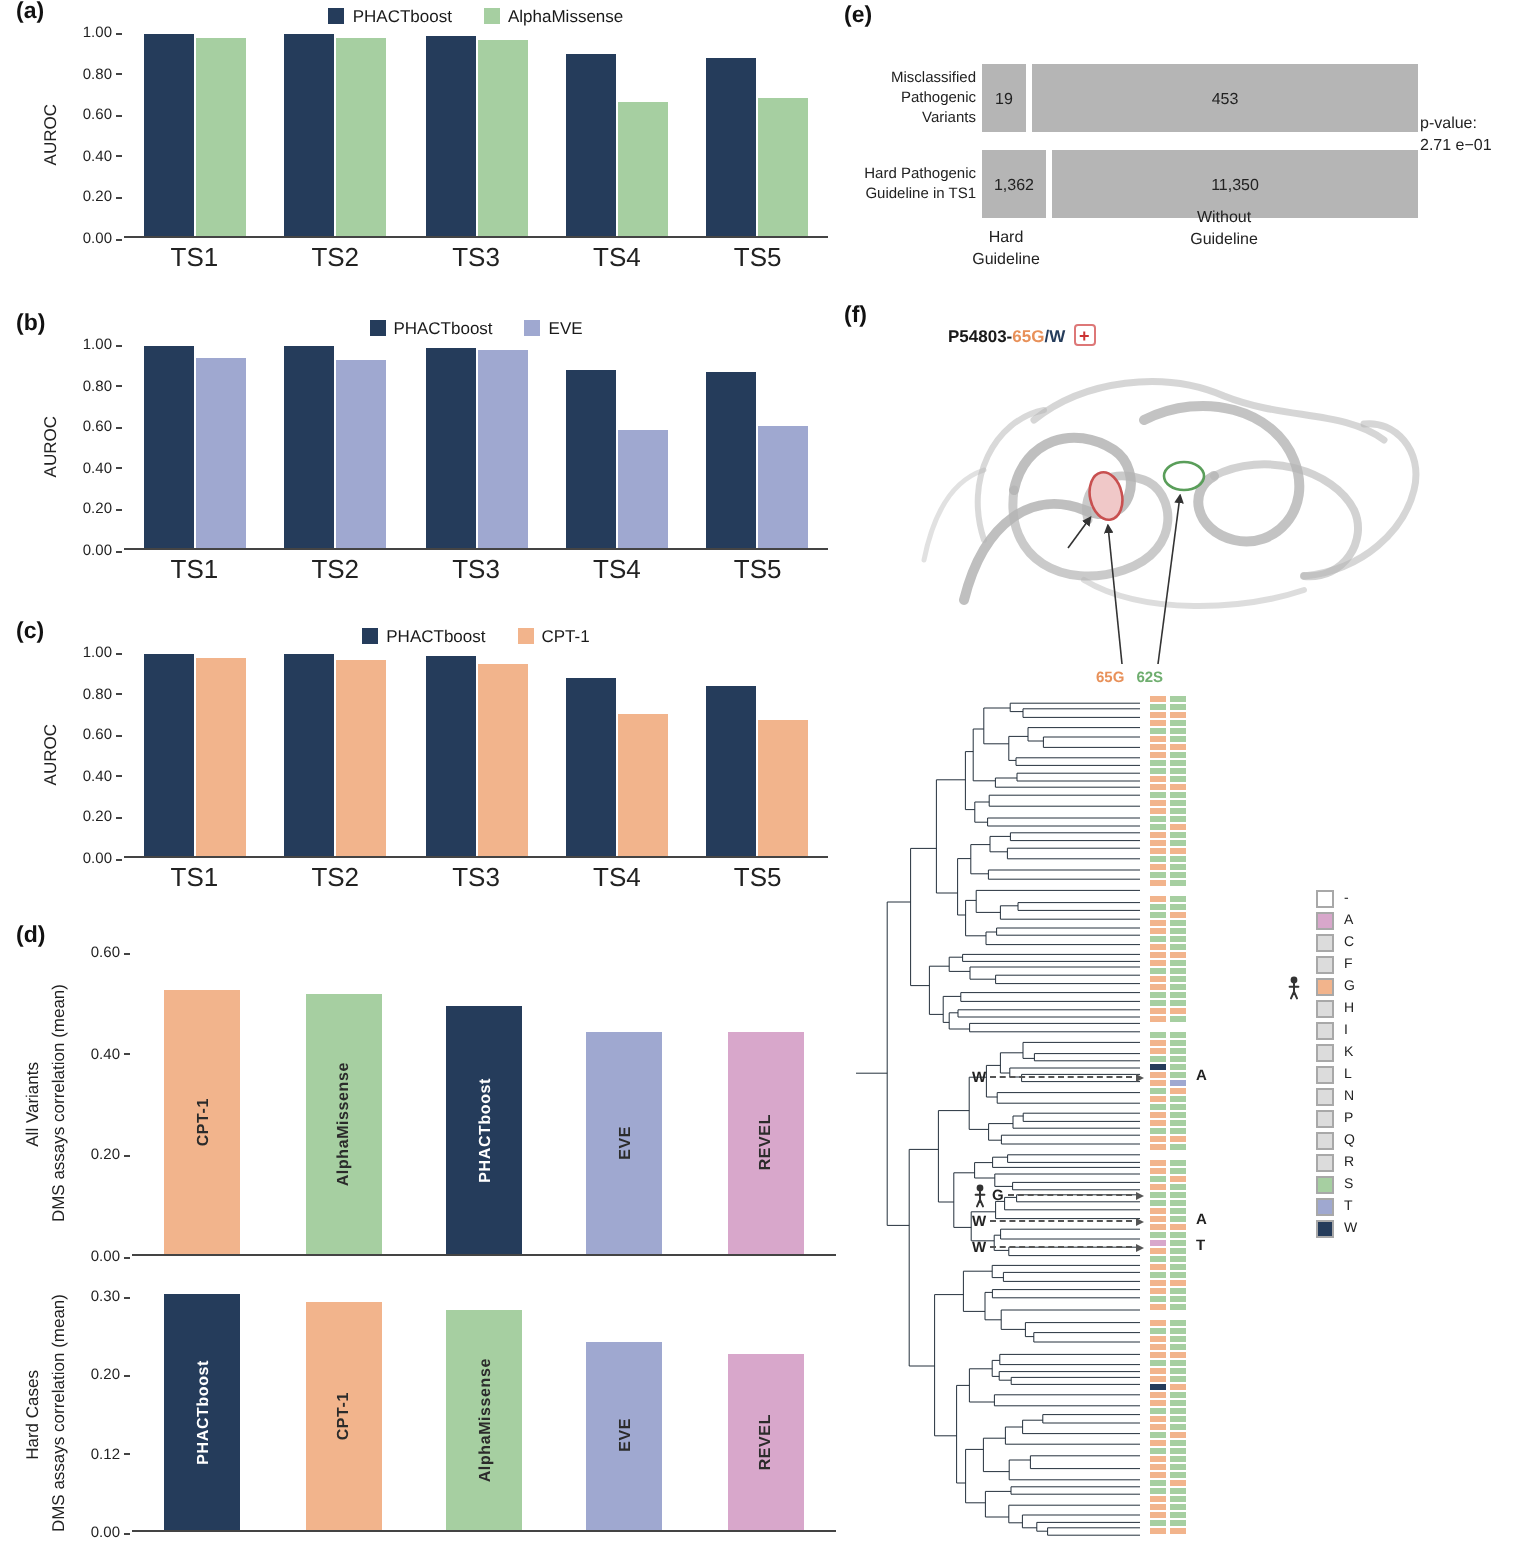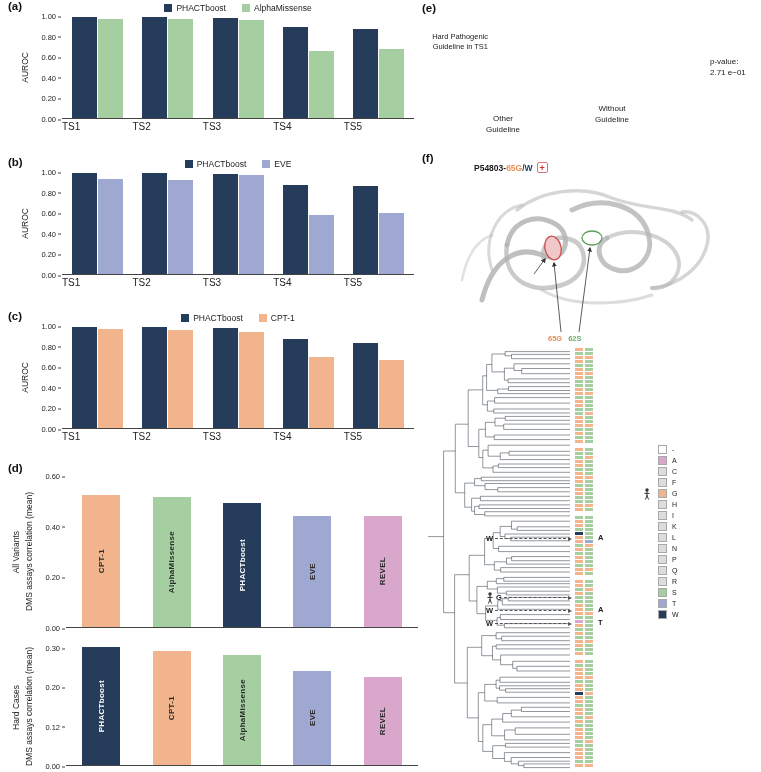--- a/index.html
+++ b/index.html
@@ -26,21 +26,21 @@
   .ticks { position:relative; width:26px; height:var(--ph); margin-right:4px; }
   .ticks span { position:absolute; right:2px; font-size:7.5px; color:#222; transform:translateY(-50%); }
   .ticks span::after { content:""; position:absolute; right:-5px; top:50%; width:3px; height:1px; background:#444; }
   .pw { display:flex; flex-direction:column; }
   .plot { display:flex; align-items:flex-end; height:var(--ph); width:352px; border-bottom:1px solid #444; }
   .grp { flex:1; display:flex; justify-content:center; align-items:flex-end; gap:1px; height:100%; }
   .bar { width:var(--bw); }
   .sbar { width:var(--bw); display:flex; align-items:center; justify-content:center; }
   .sbar span { writing-mode:vertical-rl; transform:rotate(180deg); font-size:8px; font-weight:bold; white-space:nowrap; letter-spacing:.3px; }
   .cats { display:flex; width:352px; margin-top:2px; }
-  .cats span { flex:1; text-align:left; font-size:10px; color:#222; }
+  .cats span { flex:1; text-align:center; font-size:13px; color:#222; }
 
   
   .e-rows { position:absolute; left:0; top:30px; }
   .e-row { display:flex; margin-bottom:9px; align-items:center; }
   .e-cat { width:66px; text-align:right; font-size:7.5px; line-height:1.3; margin-right:3px; color:#222; }
   .e-bar { display:flex; width:218px; height:34px; }
   .e-seg { background:#b5b5b5; display:flex; align-items:center; justify-content:center; font-size:8px; color:#222; }
   .e-seg1 { margin-right:3px; }
   .e-seg2 { flex:1; }
   .e-xlab { position:absolute; text-align:center; font-size:8px; line-height:1.35; color:#222; }
@@ -319,27 +319,50 @@
         </div>
       </div>
     </div>
 </div>
 
 <div class="panel" style="left:422px;top:2px;width:339px;height:150px">
   <span class="plabel" style="left:0">(e)</span>
   <div class="e-rows">
     <div class="e-row">
       <div class="e-cat">
+        <span>Misclassified</span><br>
+        <span>Pathogenic</span><br>
+        <span>Variants</span>
+      </div>
+      <div class="e-bar">
+        <div class="e-seg e-seg1" style="width:22px">
+            <span>19</span>
+          </div>
+        <div class="e-seg e-seg2">
+            <span>453</span>
+          </div>
+      </div>
+    </div>
+    <div class="e-row">
+      <div class="e-cat">
         <span>Hard Pathogenic</span><br>
         <span>Guideline in TS1</span>
       </div>
+      <div class="e-bar">
+        <div class="e-seg e-seg1" style="width:32px">
+            <span>1,362</span>
+          </div>
+        <div class="e-seg e-seg2">
+            <span>11,350</span>
+          </div>
+      </div>
     </div>
   </div>
   <div class="e-xlab" style="left:46px;top:112px;width:70px">
-    <span>Other</span><br><span>Guideline</span>
+    <span>Hard</span><br><span>Guideline</span>
   </div>
   <div class="e-xlab" style="left:150px;top:102px;width:80px">
     <span>Without</span><br><span>Guideline</span>
   </div>
   <div class="e-pval">
     <span>p-value:</span><br><span>2.71 e−01</span>
   </div>
 </div>
 
 <div class="panel" style="left:422px;top:150px;width:339px;height:622px">

